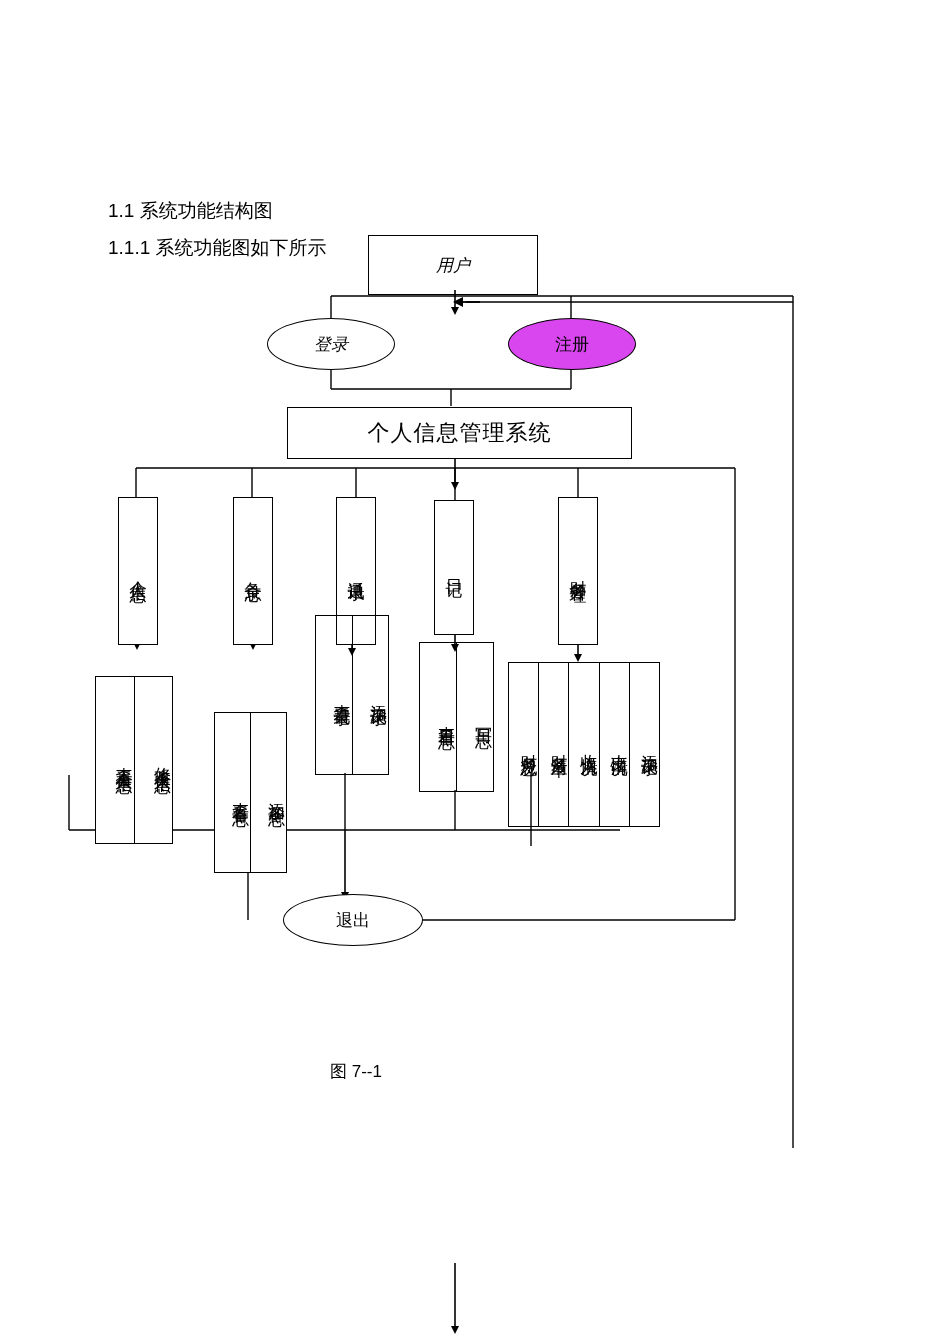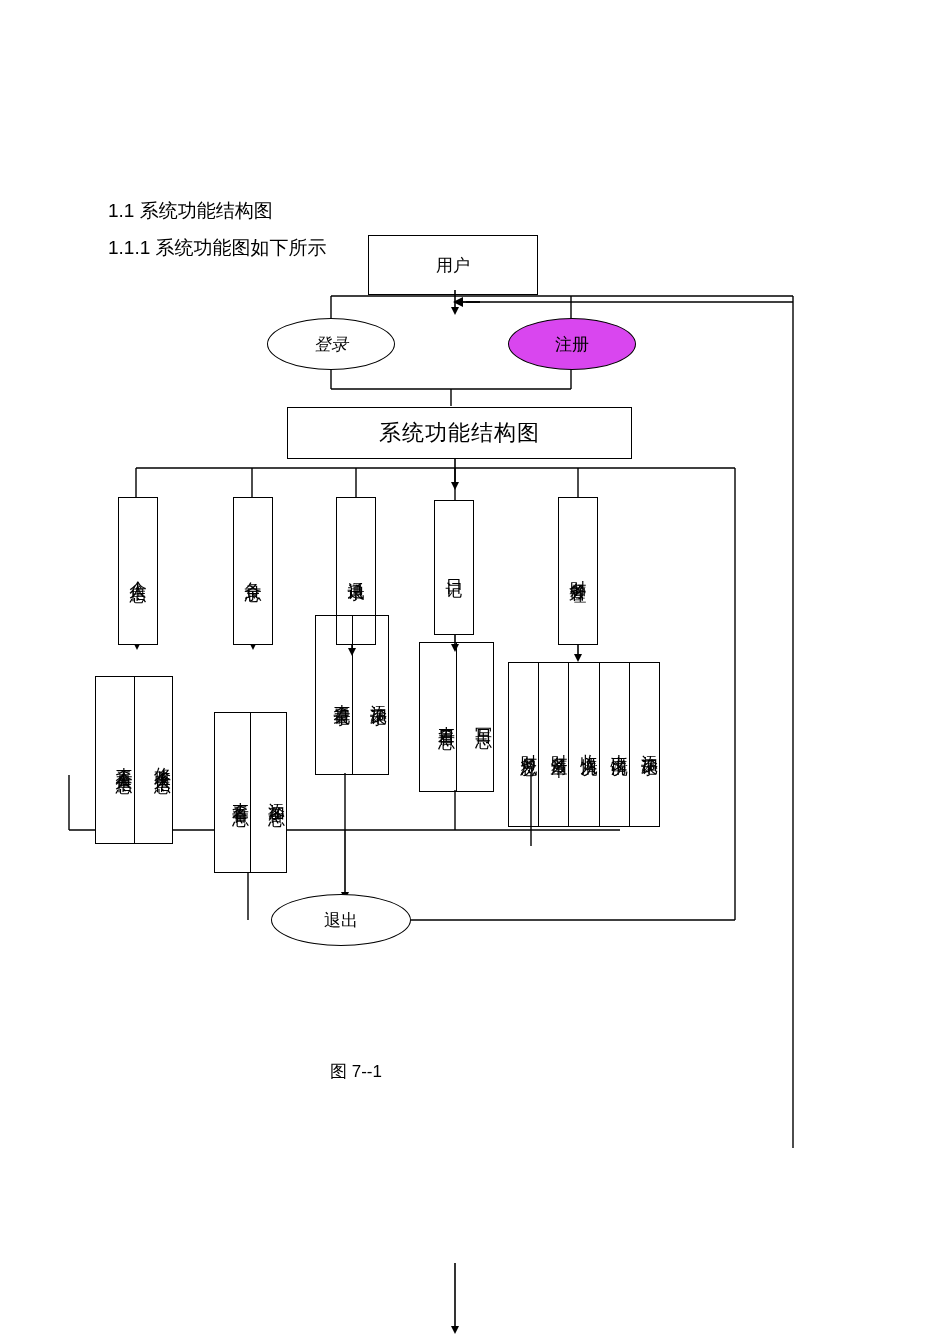--- a/index.html
+++ b/index.html
@@ -85,34 +85,34 @@
       <path d="M345,830 L345,896" stroke-width="1.6" marker-end="url(#ah)"></path>
       <path d="M455,790 L455,830"></path>
       <path d="M531,773 L531,846"></path>
 
       <path d="M411,920 L735,920"></path>
 
       <path d="M455,1263 L455,1330" stroke-width="1.6" marker-end="url(#ah)"></path>
     </g>
   </svg>
 
-  <div class="node hbox" style="left:368px;top:235px;width:170px;height:60px;border:1.4px solid #000;">
+  <div class="node hbox" style="left:368px;top:235px;width:170px;height:60px;border:1.4px solid #000;font-style:italic;">
     <span>用户</span>
   </div>
 
   <div class="node ellipse-label" style="left:267px;top:318px;width:128px;height:52px;border:1.4px solid #000;border-radius:50%;background:#fff;font-style:italic;">
     <span>登录</span>
   </div>
 
   <div class="node ellipse-label" style="left:508px;top:318px;width:128px;height:52px;border:1.4px solid #000;border-radius:50%;background:#d946ef;">
     <span>注册</span>
   </div>
 
   <div class="node big" style="left:287px;top:407px;width:345px;height:52px;border:1.4px solid #000;background:#fff;">
-    <span>系统功能结构图</span>
+    <span>个人信息管理系统</span>
   </div>
 
   <div class="node vbox" style="left:118px;top:497px;width:40px;height:148px;border:1.4px solid #000;background:#fff;">
     <span>个人信息</span>
   </div>
 
   <div class="node vbox" style="left:233px;top:497px;width:40px;height:148px;border:1.4px solid #000;background:#fff;">
     <span>备忘录</span>
   </div>
 
@@ -175,19 +175,19 @@
       <span>收入情况</span>
     </div>
     <div class="node vbox" style="position:relative;flex:1;height:100%;border-right:1.2px solid #000;align-items:flex-start;">
       <span>支出情况</span>
     </div>
     <div class="node vbox" style="position:relative;flex:1;height:100%;align-items:flex-start;">
       <span>添加记录</span>
     </div>
   </div>
 
-  <div class="node ellipse-label" style="left:271px;top:894px;width:140px;height:52px;border:1.4px solid #000;border-radius:50%;background:#fff;">
+  <div class="node ellipse-label" style="left:283px;top:894px;width:140px;height:52px;border:1.4px solid #000;border-radius:50%;background:#fff;">
     <span>退出</span>
   </div>
 
   <div class="cap-inner">图 7--1</div>
 
 </div>
 
 </body></html>

